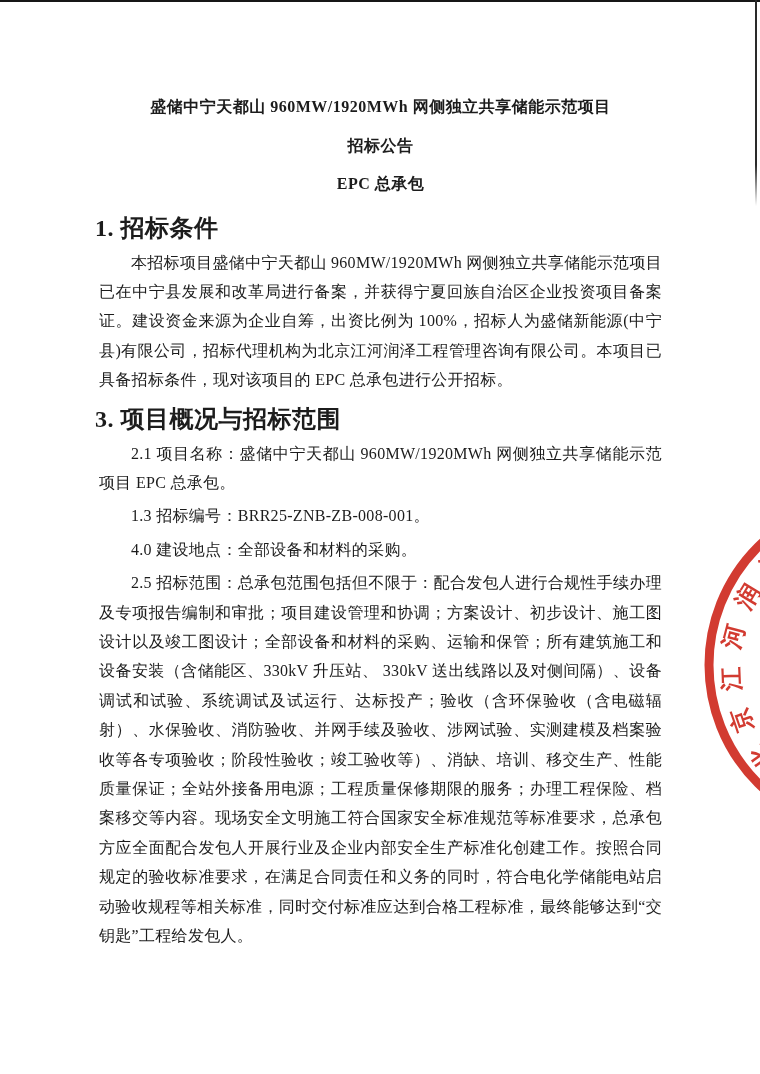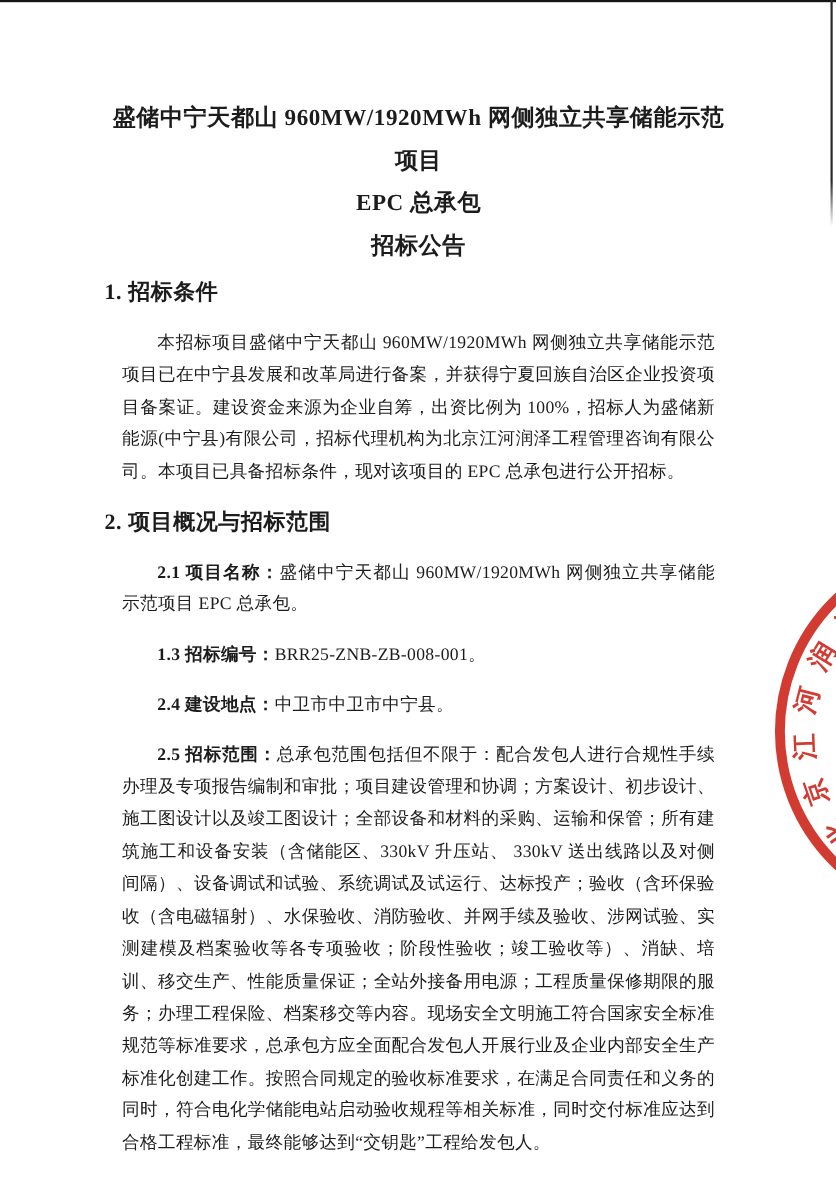--- a/index.html
+++ b/index.html
@@ -18,41 +18,41 @@
   .scan-right-edge {
     position:absolute; top:0; left:755px; width:2px; height:206px;
     background:linear-gradient(#2a2a2a,#2a2a2a 80%,rgba(42,42,42,0));
   }
   .content {
     position:absolute; left:95px; top:0; width:571px;
   }
   .doc-title {
     text-align:center;
     font-weight:bold;
-    font-size:21px;
+    font-size:16px;
     line-height:38.5px;
     padding-top:88px;
     letter-spacing:0.5px;
   }
   .sec-heading {
     font-weight:bold;
-    font-size:20px;
+    font-size:24px;
     line-height:30px;
     margin:9px 0 5px 0;
     letter-spacing:0.5px;
   }
   p.body-par {
     font-size:16px;
     line-height:29.4px;
-    margin:16px;
+    margin:4px;
     text-align:justify;
     text-indent:32px;
     letter-spacing:0.3px;
   }
-  p.body-par .clause-label { font-weight:bold; }
+  p.body-par .clause-label { font-weight:normal; }
   .stamp-svg {
     position:absolute; left:690px; top:492px;
     width:380px; height:352px;
     opacity:0.92;
     pointer-events:none;
   }
   .stamp-svg text {
     font-family:"Liberation Serif","DejaVu Serif",serif;
     font-weight:bold;
     font-size:24px;
@@ -61,35 +61,35 @@
 </style>
 </head>
 <body>
 
 <div class="scan-top-edge"></div>
 <div class="scan-right-edge"></div>
 
 <div class="content">
   <div class="doc-title">
     <div>盛储中宁天都山 960MW/1920MWh 网侧独立共享储能示范项目</div>
+    <div>招标公告</div>
     <div>EPC 总承包</div>
-    <div>招标公告</div>
   </div>
 
   <div class="sec-heading">1. 招标条件</div>
   <p class="body-par">本招标项目盛储中宁天都山 960MW/1920MWh 网侧独立共享储能示范项目已在中宁县发展和改革局进行备案，并获得宁夏回族自治区企业投资项目备案证。建设资金来源为企业自筹，出资比例为 100%，招标人为盛储新能源(中宁县)有限公司，招标代理机构为北京江河润泽工程管理咨询有限公司。本项目已具备招标条件，现对该项目的 EPC 总承包进行公开招标。</p>
 
-  <div class="sec-heading">2. 项目概况与招标范围</div>
+  <div class="sec-heading">3. 项目概况与招标范围</div>
 
   <p class="body-par"><span class="clause-label">2.1 项目名称：</span><span>盛储中宁天都山 960MW/1920MWh 网侧独立共享储能示范项目 EPC 总承包。</span></p>
 
   <p class="body-par"><span class="clause-label">1.3 招标编号：</span><span>BRR25-ZNB-ZB-008-001。</span></p>
 
 
-  <p class="body-par"><span class="clause-label">2.4 建设地点：</span><span>中卫市中卫市中宁县。</span></p>
+  <p class="body-par"><span class="clause-label">4.0 建设地点：</span><span>全部设备和材料的采购。</span></p>
 
   <p class="body-par"><span class="clause-label">2.5 招标范围：</span><span>总承包范围包括但不限于：配合发包人进行合规性手续办理及专项报告编制和审批；项目建设管理和协调；方案设计、初步设计、施工图设计以及竣工图设计；全部设备和材料的采购、运输和保管；所有建筑施工和设备安装（含储能区、330kV 升压站、 330kV 送出线路以及对侧间隔）、设备调试和试验、系统调试及试运行、达标投产；验收（含环保验收（含电磁辐射）、水保验收、消防验收、并网手续及验收、涉网试验、实测建模及档案验收等各专项验收；阶段性验收；竣工验收等）、消缺、培训、移交生产、性能质量保证；全站外接备用电源；工程质量保修期限的服务；办理工程保险、档案移交等内容。现场安全文明施工符合国家安全标准规范等标准要求，总承包方应全面配合发包人开展行业及企业内部安全生产标准化创建工作。按照合同规定的验收标准要求，在满足合同责任和义务的同时，符合电化学储能电站启动验收规程等相关标准，同时交付标准应达到合格工程标准，最终能够达到“交钥匙”工程给发包人。</span></p>
 </div>
 
 <svg class="stamp-svg" viewBox="0 0 380 352" xmlns="http://www.w3.org/2000/svg" aria-hidden="true">
   <circle cx="186" cy="173" r="167" fill="none" stroke-width="9" stroke="#cf2b20"></circle>
   <defs>
     <path id="stampTextArc" d="M 89.1 269.9 A 137 137 0 1 1 282.9 269.9" fill="none"></path>
   </defs>
   <text fill="#cf2b20">

